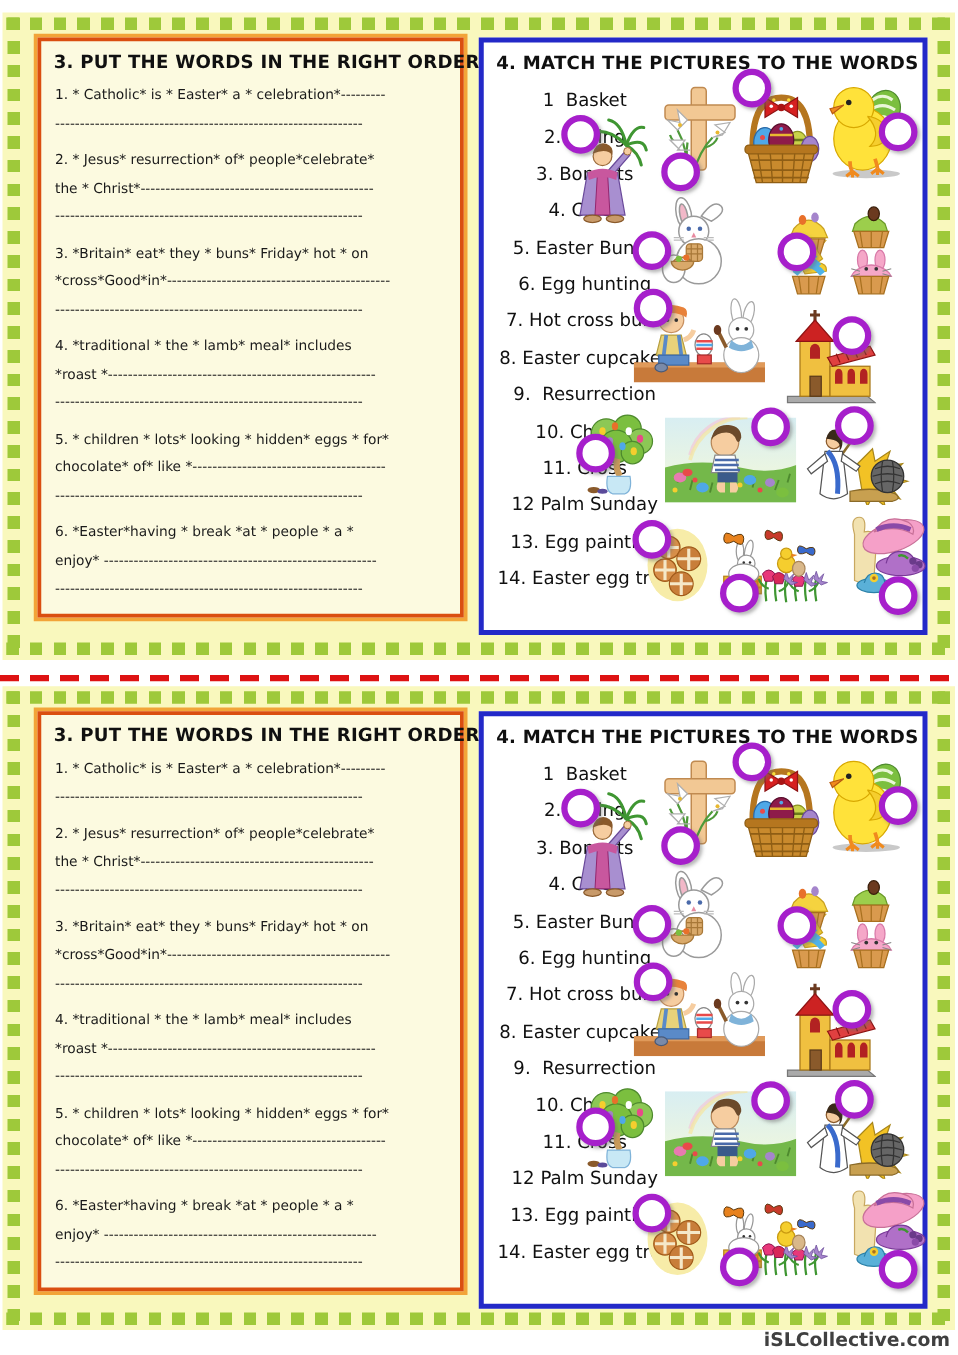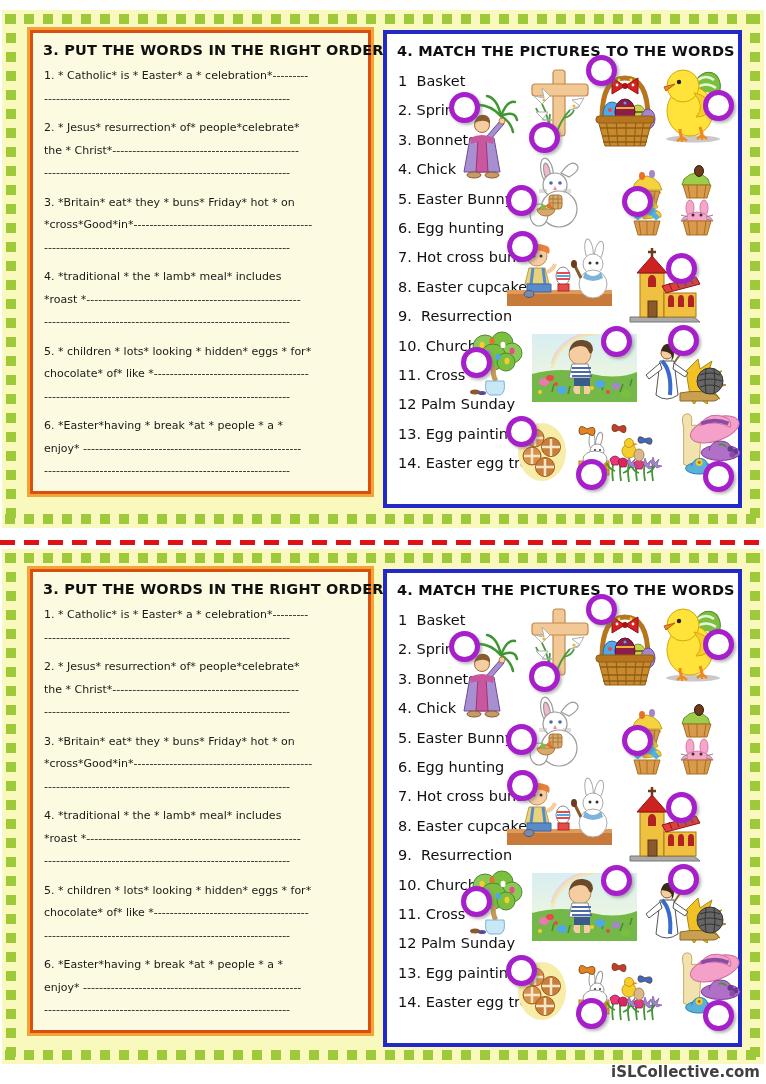--- a/index.html
+++ b/index.html
@@ -21,20 +21,21 @@
   .gbr{right:4px;}
   
   .panel{position:absolute;top:20px;box-sizing:border-box;}
   .panel.left{
     left:28px;width:341px;height:464px;background:#FCFAE0;
     border:3px solid #DA4E10;box-shadow:0 0 0 3px #F2A438;
   }
   .panel.right{
     left:381px;width:359px;height:478px;background:#ffffff;
     border:4px solid #2329C8;
+    text-align:center;
   }
   .ptitle{margin:9px 6px 7px 10px;font-size:14.5px;font-weight:bold;color:#101010;letter-spacing:.2px;white-space:nowrap;}
   .ex{margin:0 6px 7px 11px;font-size:11px;line-height:22.5px;color:#1a1a1a;white-space:pre-line;overflow:hidden;}
   .words{position:absolute;left:11px;top:39px;margin:0;padding:0;list-style:none;font-size:14.5px;color:#101010;}
   .words li{height:29.4px;white-space:pre;}
   .pic{position:absolute;}
   .circle{
     position:absolute;width:21px;height:21px;border:5px solid #A61FCB;border-radius:50%;
     background:#fff;box-shadow:2px 2px 3px rgba(110,110,110,.5);
   }

